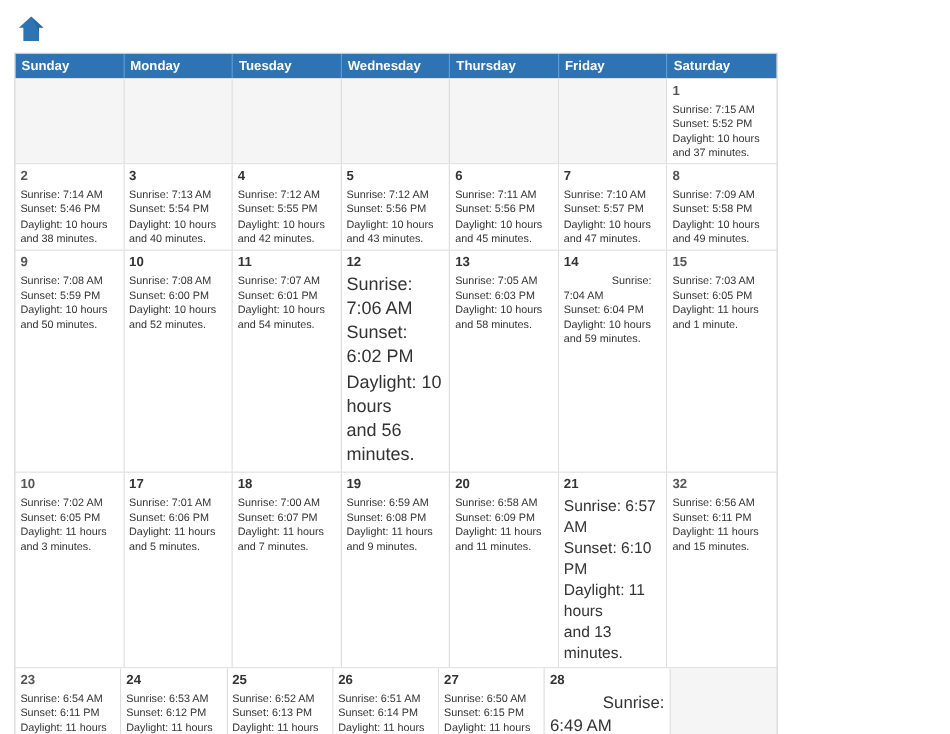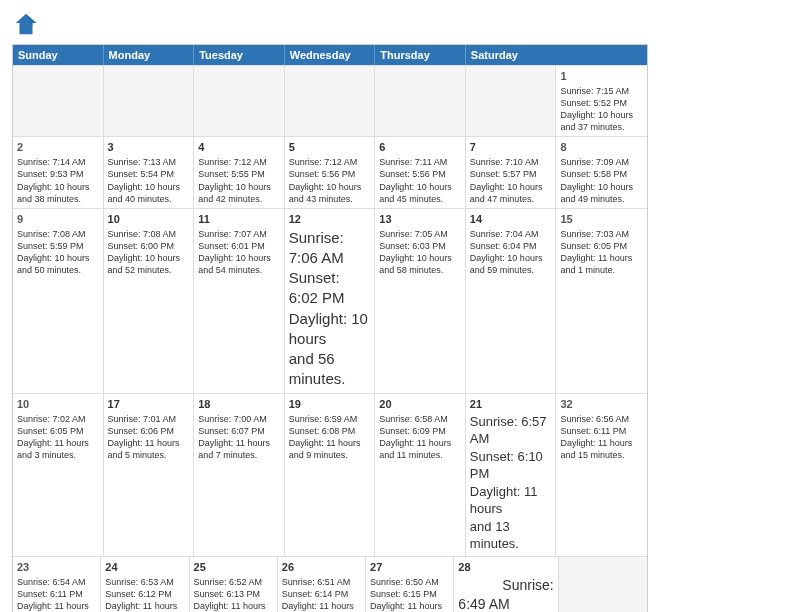--- a/index.html
+++ b/index.html
@@ -123,38 +123,39 @@
     </div>
   </div>
 
   <div class="calendar">
     <div class="cal-header-row">
     <div class="cal-header-cell">Sunday</div>
         <div class="cal-header-cell">Monday</div>
         <div class="cal-header-cell">Tuesday</div>
         <div class="cal-header-cell">Wednesday</div>
         <div class="cal-header-cell">Thursday</div>
+        <div class="cal-header-cell">Friday</div>
         <div class="cal-header-cell">Saturday</div>
       </div>
     <div class="cal-body">
     <div class="cal-row">
           <div class="cal-cell empty sunday"></div>
           <div class="cal-cell empty"></div>
           <div class="cal-cell empty"></div>
           <div class="cal-cell empty"></div>
           <div class="cal-cell empty"></div>
           <div class="cal-cell empty"></div>
           <div class="cal-cell saturday"><span class="day-num">1</span><span style="white-space: pre-line; font-size: 9px;">Sunrise: 7:15 AM
 Sunset: 5:52 PM
 Daylight: 10 hours
 and 37 minutes.</span></div>
         </div>
         <div class="cal-row">
           <div class="cal-cell sunday"><span class="day-num">2</span><span style="white-space: pre-line; font-size: 9px;">Sunrise: 7:14 AM
-Sunset: 9:53 PM
+Sunset: 5:46 PM
 Daylight: 10 hours
 and 38 minutes.</span></div>
           <div class="cal-cell"><span class="day-num">3</span><span style="white-space: pre-line; font-size: 9px;">Sunrise: 7:13 AM
 Sunset: 5:54 PM
 Daylight: 10 hours
 and 40 minutes.</span></div>
           <div class="cal-cell"><span class="day-num">4</span><span style="white-space: pre-line; font-size: 9px;">Sunrise: 7:12 AM
 Sunset: 5:55 PM
 Daylight: 10 hours
 and 42 minutes.</span></div>
@@ -189,21 +190,21 @@
 Daylight: 10 hours
 and 54 minutes.</span></div>
           <div class="cal-cell"><span class="day-num">12</span><span style="white-space: pre-line; font-size: 15px;">Sunrise: 7:06 AM
 Sunset: 6:02 PM
 Daylight: 10 hours
 and 56 minutes.</span></div>
           <div class="cal-cell"><span class="day-num">13</span><span style="white-space: pre-line; font-size: 9px;">Sunrise: 7:05 AM
 Sunset: 6:03 PM
 Daylight: 10 hours
 and 58 minutes.</span></div>
-          <div class="cal-cell"><span class="day-num">14</span><span style="white-space: pre-line; font-size: 9px;">Sunrise: 7:04 AM
+          <div class="cal-cell"><span class="day-num">14</span><span style="white-space: pre-line; font-size: 9px; margin-left: 40px;">Sunrise: 7:04 AM
 Sunset: 6:04 PM
 Daylight: 10 hours
 and 59 minutes.</span></div>
           <div class="cal-cell saturday"><span class="day-num">15</span><span style="white-space: pre-line; font-size: 9px;">Sunrise: 7:03 AM
 Sunset: 6:05 PM
 Daylight: 11 hours
 and 1 minute.</span></div>
         </div>
         <div class="cal-row">
           <div class="cal-cell sunday"><span class="day-num">10</span><span style="white-space: pre-line; font-size: 9px; text-align: right;">Sunrise: 7:02 AM

